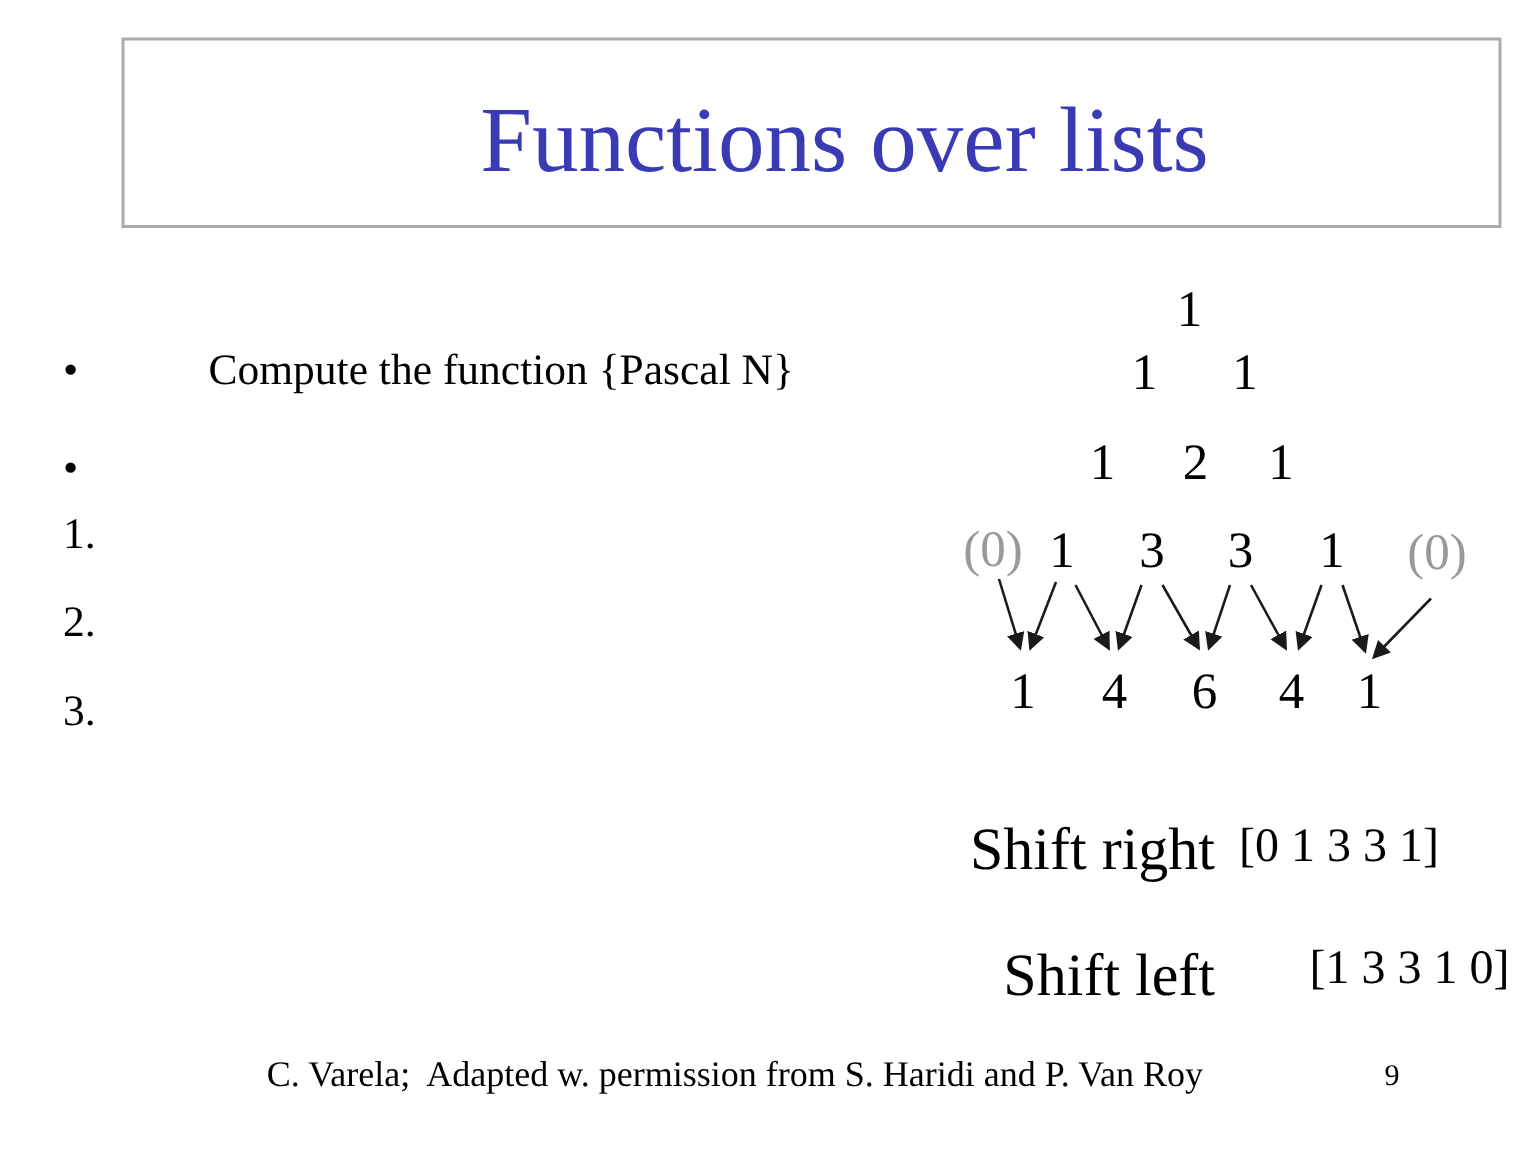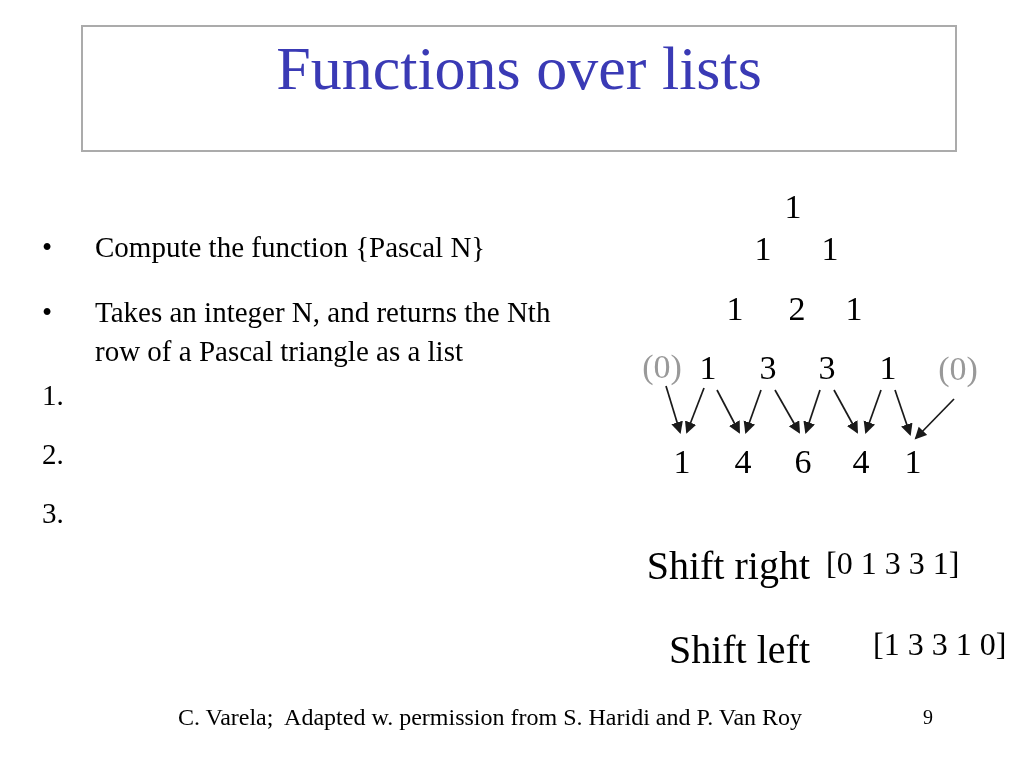--- a/index.html
+++ b/index.html
@@ -6,31 +6,31 @@
   body{
     width:1024px;height:768px;position:relative;overflow:hidden;
     background:#ffffff;
     font-family:"Liberation Serif","DejaVu Serif",serif;
     color:#000;
   }
   
   .title-box{
     position:absolute;left:81px;top:25px;width:872px;height:123px;
     border:2px solid #ababab;background:#ffffff;
-    display:flex;align-items:flex-start;justify-content:center;
+    display:flex;align-items:center;justify-content:center;padding-left:44px;
   }
   .title-text{
     font-size:62px;color:#3a3ab5;line-height:1;padding-top:10px;
     white-space:nowrap;
   }
   
   .list{position:absolute;left:42px;top:228px;width:560px;}
   .list-item{display:flex;font-size:29px;line-height:39px;}
   .list-item .marker{width:53px;flex:0 0 53px;}
-  .list-item .txt{width:490px;}
+  .list-item .txt{width:490px;margin-left:44px;}
   .mb26{margin-bottom:26px;}
   .mb20{margin-bottom:20px;}
   .mb5{margin-bottom:5px;}
   
   .tri-num{
     position:absolute;font-size:34px;line-height:1;
     transform:translate(-50%,-50%);white-space:nowrap;
   }
   .tri-zero{color:#999999;}
   
@@ -60,21 +60,20 @@
   <div class="title-text">Functions over lists</div>
 </div>
 
 <div class="list">
   <div class="list-item mb26">
     <span class="marker">•</span>
     <span class="txt">Compute the function {Pascal N}</span>
   </div>
   <div class="list-item mb5">
     <span class="marker">•</span>
-    <span class="txt">Takes an integer N, and returns the Nth row of a Pascal triangle as a list</span>
   </div>
   <div class="list-item mb20">
     <span class="marker">1.</span>
   </div>
   <div class="list-item mb20">
     <span class="marker">2.</span>
   </div>
   <div class="list-item">
     <span class="marker">3.</span>
   </div>

